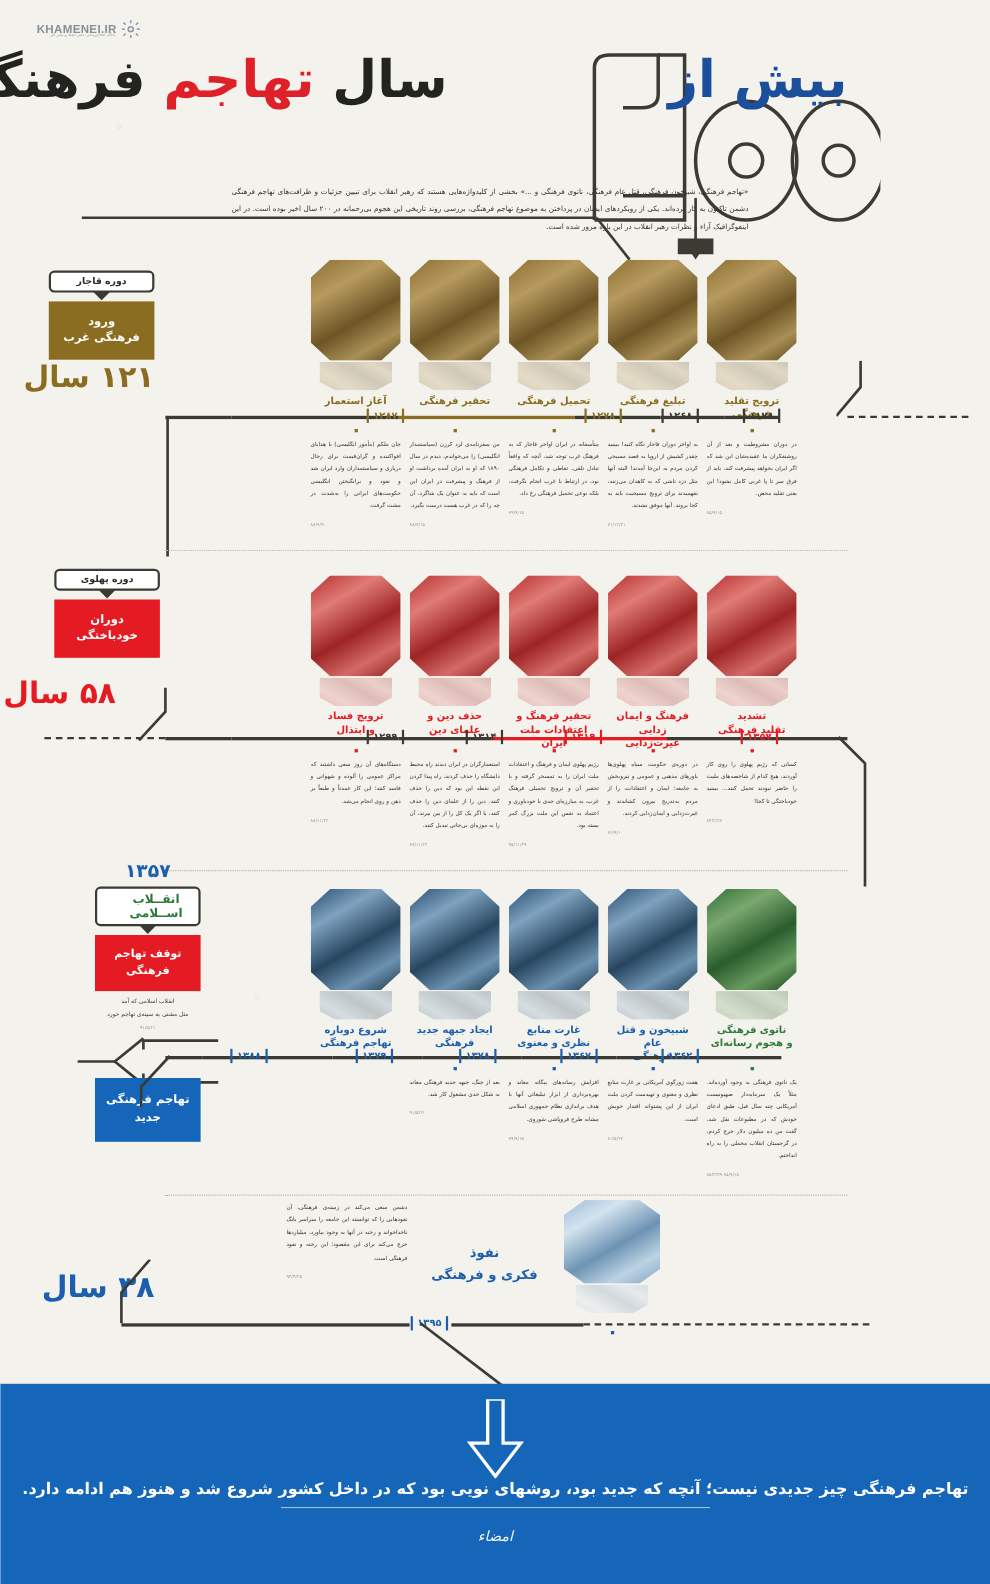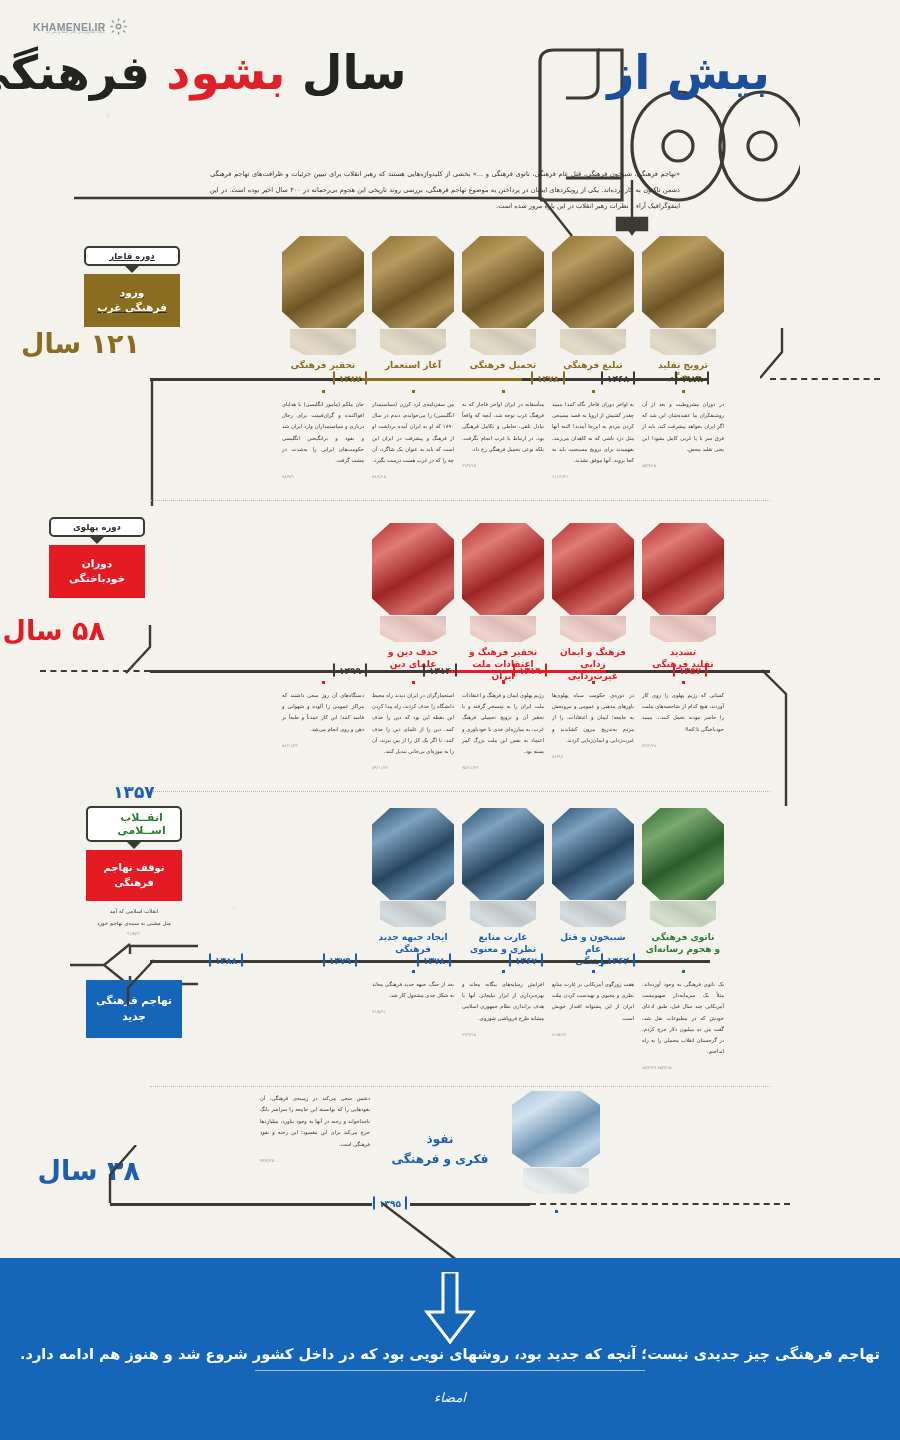--- a/index.html
+++ b/index.html
@@ -203,21 +203,21 @@
       <circle cx="208" cy="118" r="15"></circle>
       <ellipse cx="292" cy="118" rx="42" ry="54"></ellipse>
       <circle cx="292" cy="118" r="14"></circle>
     </svg>
   </div>
 
   <div class="abs headline">
     <span class="h-blue">بیش از</span>
     <span style="display:inline-block;width:168px"></span>
     <span class="h-dark">سال</span>
-    <span class="h-red">بشود</span>
+    <span class="h-red">تهاجم</span>
     <span class="h-dark">فرهنگی</span>
   </div>
 
   <div class="abs intro">«تهاجم فرهنگی، شبیخون فرهنگی، قتل عام فرهنگی، ناتوی فرهنگی و ...» بخشی از کلیدواژه‌هایی هستند که رهبر انقلاب برای تبیین جزئیات و ظرافت‌های تهاجم فرهنگی دشمن تاکنون به کار برده‌اند. یکی از رویکردهای ایشان در پرداختن به موضوع تهاجم فرهنگی، بررسی روند تاریخی این هجوم بی‌رحمانه در ۲۰۰ سال اخیر بوده است. در این اینفوگرافیک آراء و نظرات رهبر انقلاب در این باره مرور شده است.</div>
 
   <div class="abs hdr-line">
     <svg viewBox="0 0 660 62" fill="none" stroke="#3b3b33" stroke-width="2.4">
       <path d="M2 20 L470 20"></path>
       <path d="M470 20 L500 58"></path>
       <path d="M560 2 L560 40"></path>
@@ -227,28 +227,28 @@
   </div>
 
   <div class="row r1">
 
     <div class="cards">
       <div class="card">
         <div class="photo">
             <div class="tone f-sepia"></div>
           </div>
         <div class="refl f-sepia"></div>
+        <div class="cap" style="color:#8a6d20">آغاز استعمار</div>
+      </div>
+      <div class="card">
+        <div class="photo">
+            <div class="tone f-sepia"></div>
+          </div>
+        <div class="refl f-sepia"></div>
         <div class="cap" style="color:#8a6d20">تحقیر فرهنگی</div>
-      </div>
-      <div class="card">
-        <div class="photo">
-            <div class="tone f-sepia"></div>
-          </div>
-        <div class="refl f-sepia"></div>
-        <div class="cap" style="color:#8a6d20">آغاز استعمار</div>
       </div>
       <div class="card">
         <div class="photo">
             <div class="tone f-sepia"></div>
           </div>
         <div class="refl f-sepia"></div>
         <div class="cap" style="color:#8a6d20">تحمیل فرهنگی</div>
       </div>
       <div class="card">
         <div class="photo">
@@ -259,21 +259,21 @@
       </div>
       <div class="card">
         <div class="photo">
             <div class="tone f-sepia"></div>
           </div>
         <div class="refl f-sepia"></div>
         <div class="cap" style="color:#8a6d20">ترویج تقلید فرهنگی</div>
       </div>
     </div>
 
-    <div class="era" style="right:720px; top:18px;text-decoration:underline;">
+    <div class="era" style="right:760px; top:18px;">
       <div class="bub">دوره قاجار</div>
       <div class="blk gold-bg" style="white-space:pre-line">ورود
 فرهنگی غرب</div>
     </div>
 
     <div class="yearlab y-gold" style="right:760px; top:100px;">۱۲۱ سال</div>
 
     <div class="axis" style="left:150px; top:140px; width:620px;">
       <div class="bar" style="left:0px; width:60px;"></div>
       <div class="bar gold" style="left:212px; width:160px;"></div>
@@ -348,20 +348,28 @@
   </div>
 
   <div class="row r2">
 
     <div class="cards">
       <div class="card">
         <div class="photo">
             <div class="tone f-red"></div>
           </div>
         <div class="refl f-red"></div>
+        <div class="cap" style="color:#e51b24; white-space:pre-line">ترویج فساد
+و ابتذال</div>
+      </div>
+      <div class="card">
+        <div class="photo">
+            <div class="tone f-red"></div>
+          </div>
+        <div class="refl f-red"></div>
         <div class="cap" style="color:#e51b24; white-space:pre-line">حذف دین و
 علمای دین</div>
       </div>
       <div class="card">
         <div class="photo">
             <div class="tone f-red"></div>
           </div>
         <div class="refl f-red"></div>
         <div class="cap" style="color:#e51b24; white-space:pre-line">تحقیر فرهنگ و
 اعتقادات ملت ایران</div>
@@ -459,20 +467,28 @@
         <span class="stamp">۸۴/۲/۲۸</span>
       </div>
     </div>
 
     <div class="sep" style="top:286px;"></div>
   </div>
 
   <div class="row r3">
 
     <div class="cards">
+      <div class="card">
+        <div class="photo">
+            <div class="tone f-blue"></div>
+          </div>
+        <div class="refl f-blue"></div>
+        <div class="cap" style="color:#1b5fae; white-space:pre-line">شروع دوباره
+تهاجم فرهنگی</div>
+      </div>
       <div class="card">
         <div class="photo">
             <div class="tone f-blue"></div>
           </div>
         <div class="refl f-blue"></div>
         <div class="cap" style="color:#1b5fae; white-space:pre-line">ایجاد جبهه جدید
 فرهنگی</div>
       </div>
       <div class="card">
         <div class="photo">

